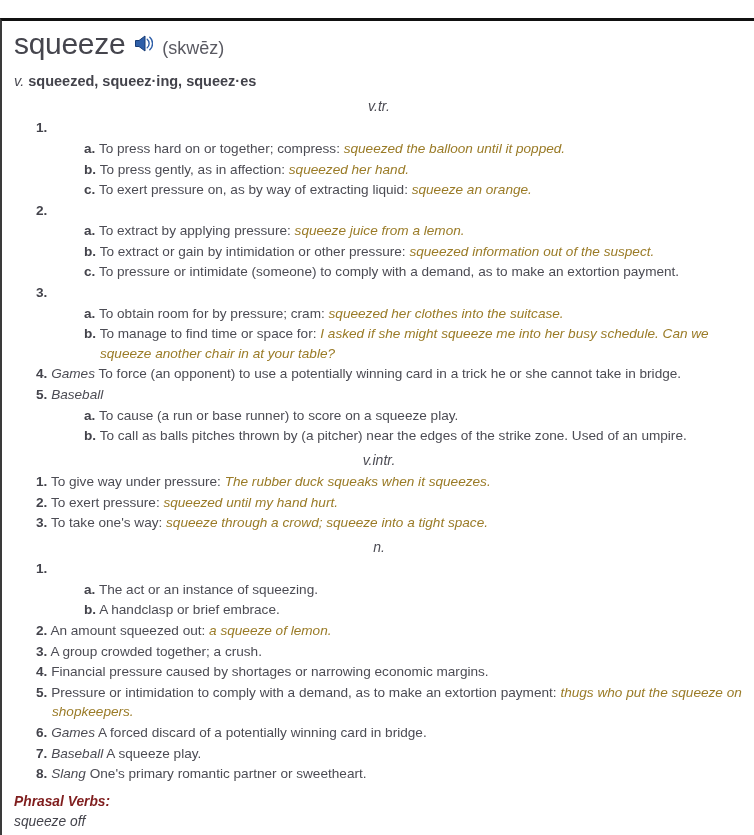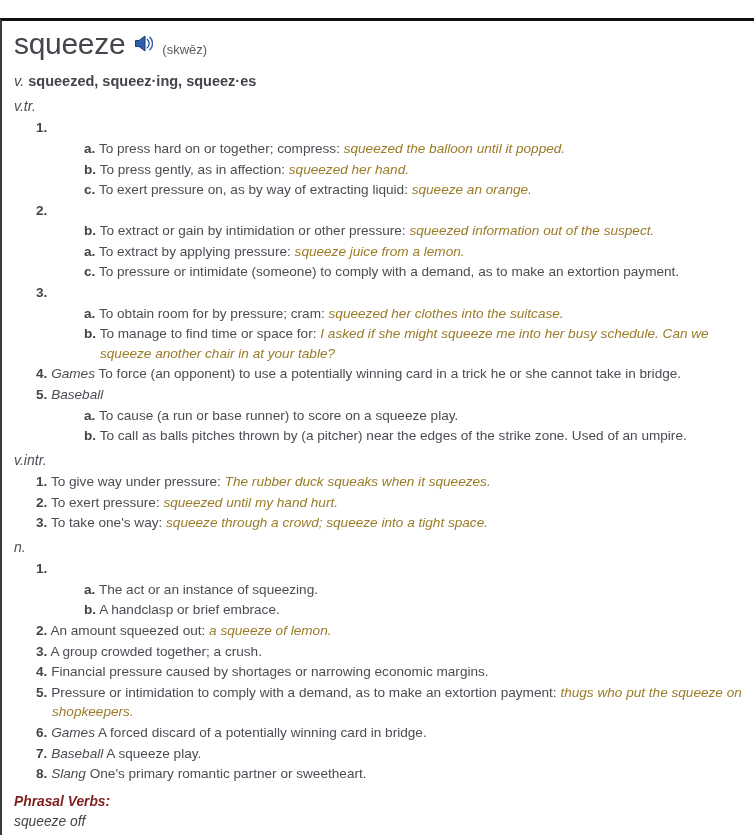--- a/index.html
+++ b/index.html
@@ -42,38 +42,39 @@
     line-height: 1.0;
   }
   .spk {
     position: relative;
     top: -2px;
     width: 19px; height: 17px;
     display: inline-block;
     flex: 0 0 auto;
   }
   .pron {
-    font-size: 13px;
+    font-size: 18px;
     color: #5a5a62;
   }
 
   
   .inflections {
     font-size: 14.5px;
     margin: 12px 0 2px 0;
     line-height: 1.45;
   }
   .inflections b { font-weight: bold; color: #43434b; }
   .pos-italic { font-style: italic; font-weight: normal; }
 
   .pos {
     font-size: 14px;
     font-style: italic;
     margin: 4px 0 2px 0;
     line-height: 1.45;
+    text-align: center;
   }
 
   
   .senses { margin: 0; padding: 0; }
 
   .sense {
     font-size: 13.6px;
     line-height: 19.6px;
     margin: 0 0 1px 0;
   }
@@ -126,22 +127,22 @@
   </div>
 
   <div id="sections-root">
       <div class="pos">v.tr.</div>
       <div class="senses">
         <div class="sense lvl1"><span class="num">1.</span></div>
         <div class="sense lvl2"><span class="num">a.</span> <span>To press hard on or together; compress: </span><span class="ex">squeezed the balloon until it popped.</span></div>
         <div class="sense lvl2"><span class="num">b.</span> <span>To press gently, as in affection: </span><span class="ex">squeezed her hand.</span></div>
         <div class="sense lvl2"><span class="num">c.</span> <span>To exert pressure on, as by way of extracting liquid: </span><span class="ex">squeeze an orange.</span></div>
         <div class="sense lvl1"><span class="num">2.</span></div>
+        <div class="sense lvl2"><span class="num">a.</span> <span>To extract by applying pressure: </span><span class="ex">squeeze juice from a lemon.</span></div>
         <div class="sense lvl2"><span class="num">b.</span> <span>To extract or gain by intimidation or other pressure: </span><span class="ex">squeezed information out of the suspect.</span></div>
-        <div class="sense lvl2"><span class="num">a.</span> <span>To extract by applying pressure: </span><span class="ex">squeeze juice from a lemon.</span></div>
         <div class="sense lvl2"><span class="num">c.</span> <span>To pressure or intimidate (someone) to comply with a demand, as to make an extortion payment.</span></div>
         <div class="sense lvl1"><span class="num">3.</span></div>
         <div class="sense lvl2"><span class="num">a.</span> <span>To obtain room for by pressure; cram: </span><span class="ex">squeezed her clothes into the suitcase.</span></div>
         <div class="sense lvl2"><span class="num">b.</span> <span>To manage to find time or space for: </span><span class="ex">I asked if she might squeeze me into her busy schedule. Can we squeeze another chair in at your table?</span></div>
         <div class="sense lvl1"><span class="num">4.</span> <span class="lab">Games</span><span> To force (an opponent) to use a potentially winning card in a trick he or she cannot take in bridge.</span></div>
         <div class="sense lvl1"><span class="num">5.</span> <span class="lab">Baseball</span></div>
         <div class="sense lvl2"><span class="num">a.</span> <span>To cause (a run or base runner) to score on a squeeze play.</span></div>
         <div class="sense lvl2"><span class="num">b.</span> <span>To call as balls pitches thrown by (a pitcher) near the edges of the strike zone. Used of an umpire.</span></div>
       </div>
       <div class="pos">v.intr.</div>

